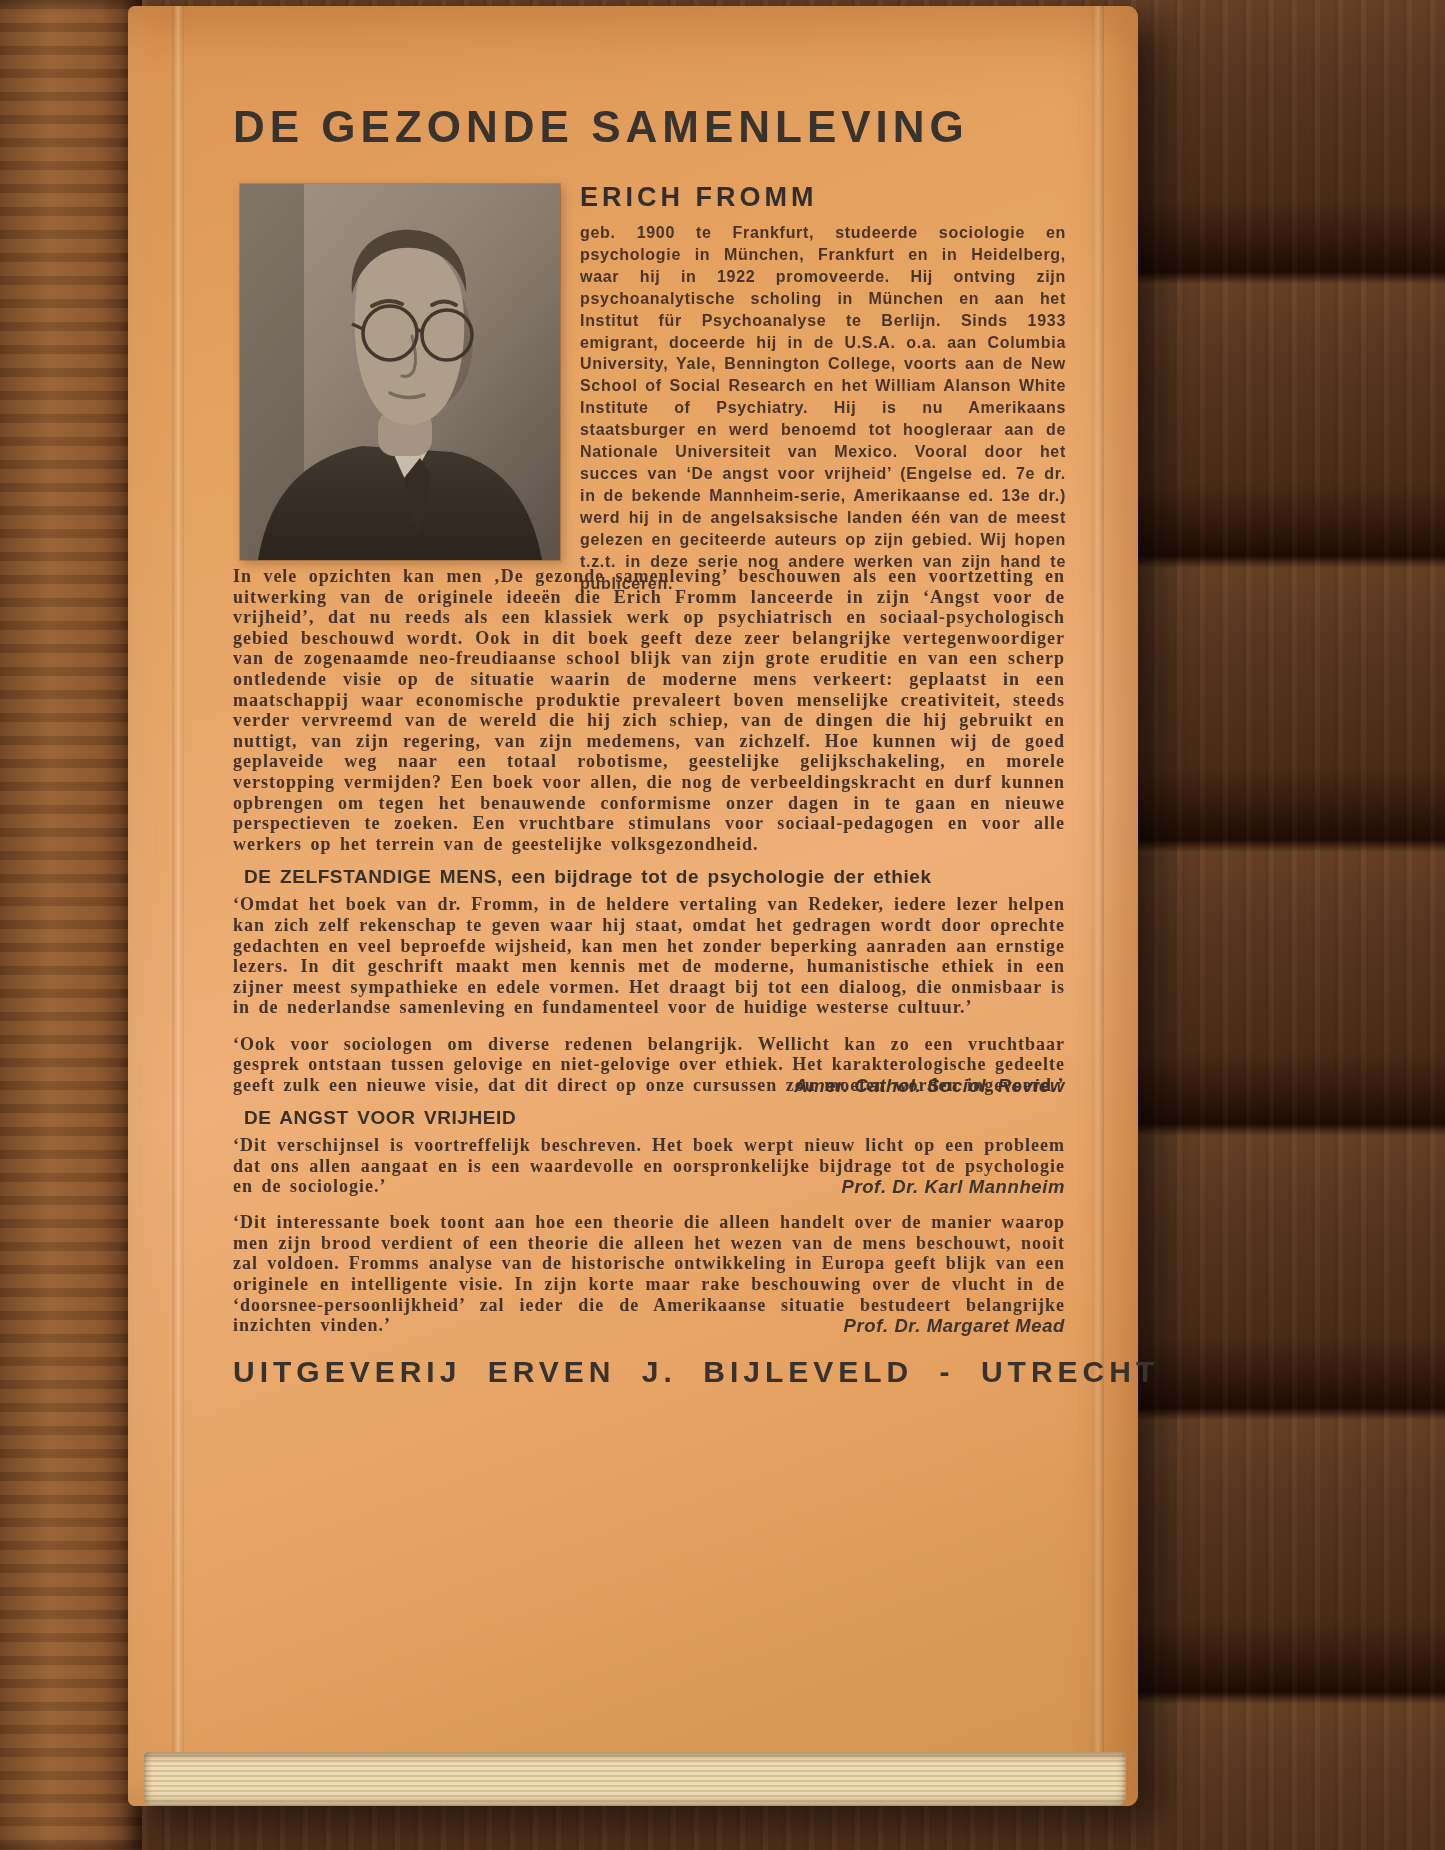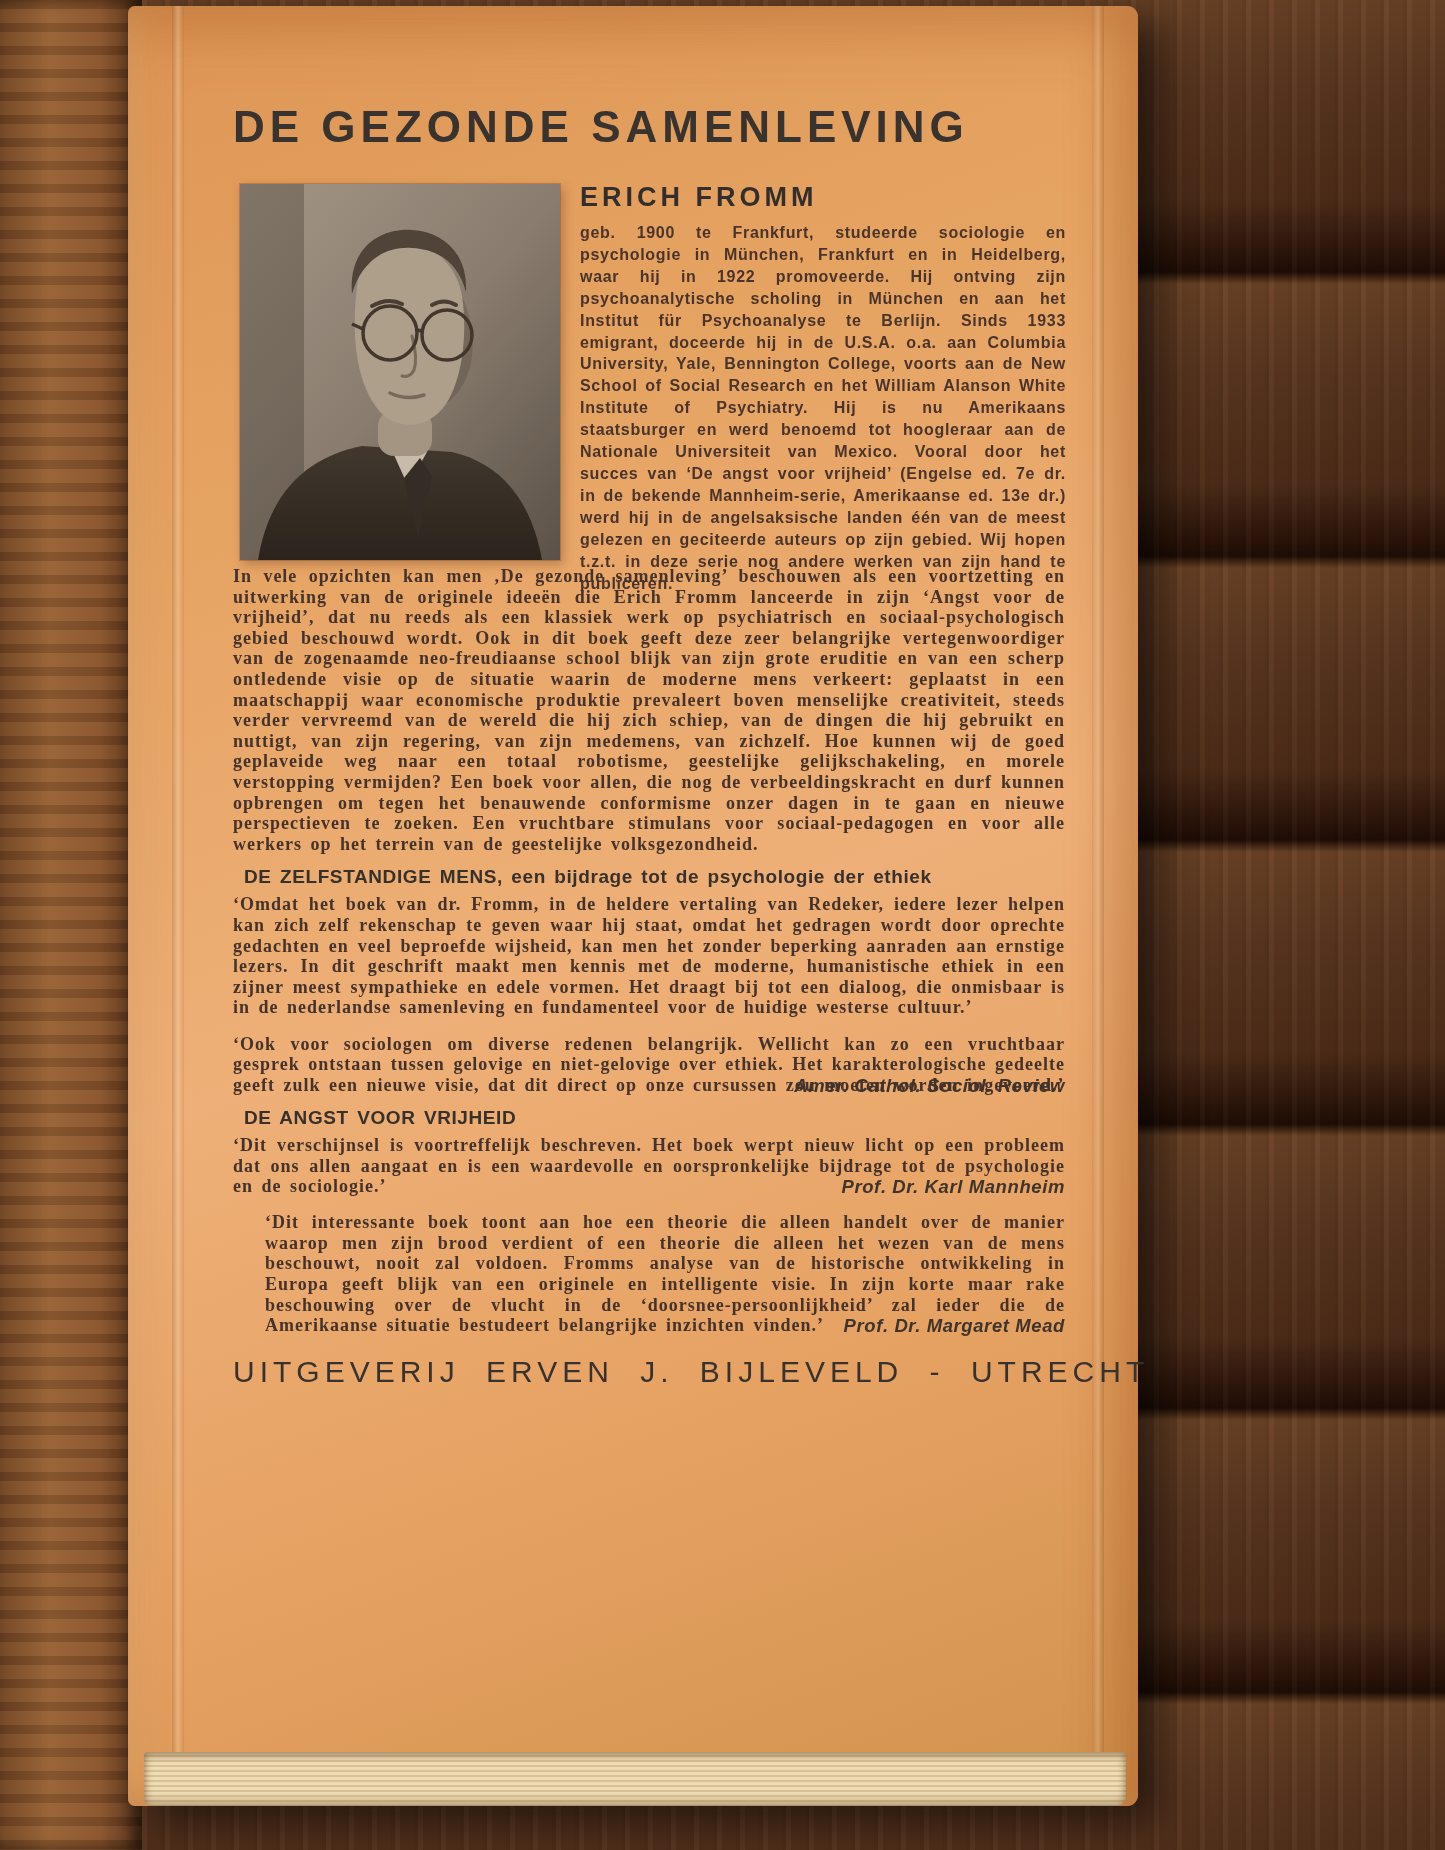--- a/index.html
+++ b/index.html
@@ -36,21 +36,21 @@
   .bio{margin:0;font-size:16px;line-height:21.9px;text-align:justify;
     letter-spacing:0.7px;word-spacing:2.2px;font-weight:bold;color:#49332a;}
   .text-col{position:absolute;left:0;top:560px;width:832px;}
   .text-col p{margin:0;font-size:18px;line-height:20.6px;text-align:justify;
     letter-spacing:1.0px;word-spacing:3px;font-weight:bold;color:#45322a;font-family:Liberation Serif, serif;}
   .intro{margin-bottom:12px !important;}
   h3.sect{margin:10px 0 6px 11px;font-size:19px;font-weight:800;letter-spacing:0.6px;word-spacing:2.5px;color:#37302b;}
   .quote-block{margin-bottom:16px;}
   .attr{text-align:right;font-style:italic;font-size:18.5px;letter-spacing:0.6px;
     margin-top:-20.6px;color:#3f332c;font-weight:bold;}
-  .publisher{margin-top:18px;text-align:center;font-size:30px;font-weight:400;
+  .publisher{margin-top:18px;text-align:center;font-size:30px;font-weight:700;
     letter-spacing:5px;word-spacing:13px;color:#38322e;white-space:nowrap;}
 </style>
 </head>
 <body>
 
 <div id="scene">
   <div class="left-plank"></div>
 
   <div class="book">
     <div class="crease crease-left"></div>
@@ -111,21 +111,21 @@
         <div class="quote-block" style="margin-bottom:6px;">
           <p>‘Ook voor sociologen om diverse redenen belangrijk. Wellicht kan zo een vruchtbaar gesprek ontstaan tussen gelovige en niet-gelovige over ethiek. Het karakterologische gedeelte geeft zulk een nieuwe visie, dat dit direct op onze cursussen zou moeten worden ingevoerd.’</p>
           <div class="attr">Amer. Cathol. Sociol. Review</div>
         </div>
 
         <h3 class="sect">DE ANGST VOOR VRIJHEID</h3>
         <div class="quote-block" style="margin-bottom:14px;">
           <p>‘Dit verschijnsel is voortreffelijk beschreven. Het boek werpt nieuw licht op een probleem dat ons allen aangaat en is een waardevolle en oorspronkelijke bijdrage tot de psychologie en de sociologie.’</p>
           <div class="attr">Prof. Dr. Karl Mannheim</div>
         </div>
-        <div class="quote-block" style="margin-bottom:0;margin-left:32px;">
+        <div class="quote-block" style="margin-bottom:0;">
           <p>‘Dit interessante boek toont aan hoe een theorie die alleen handelt over de manier waarop men zijn brood verdient of een theorie die alleen het wezen van de mens beschouwt, nooit zal voldoen. Fromms analyse van de historische ontwikkeling in Europa geeft blijk van een originele en intelligente visie. In zijn korte maar rake beschouwing over de vlucht in de ‘doorsnee-persoonlijkheid’ zal ieder die de Amerikaanse situatie bestudeert belangrijke inzichten vinden.’</p>
           <div class="attr">Prof. Dr. Margaret Mead</div>
         </div>
 
         <div class="publisher">UITGEVERIJ ERVEN J. BIJLEVELD - UTRECHT</div>
       </div>
     </div>
   </div>
 </div>
 

